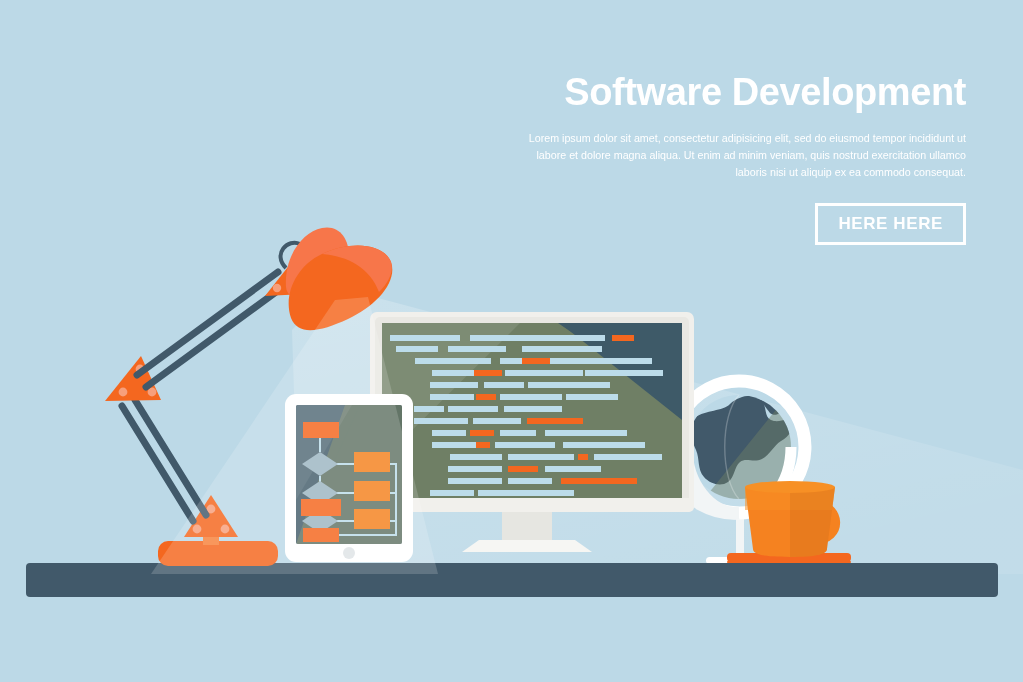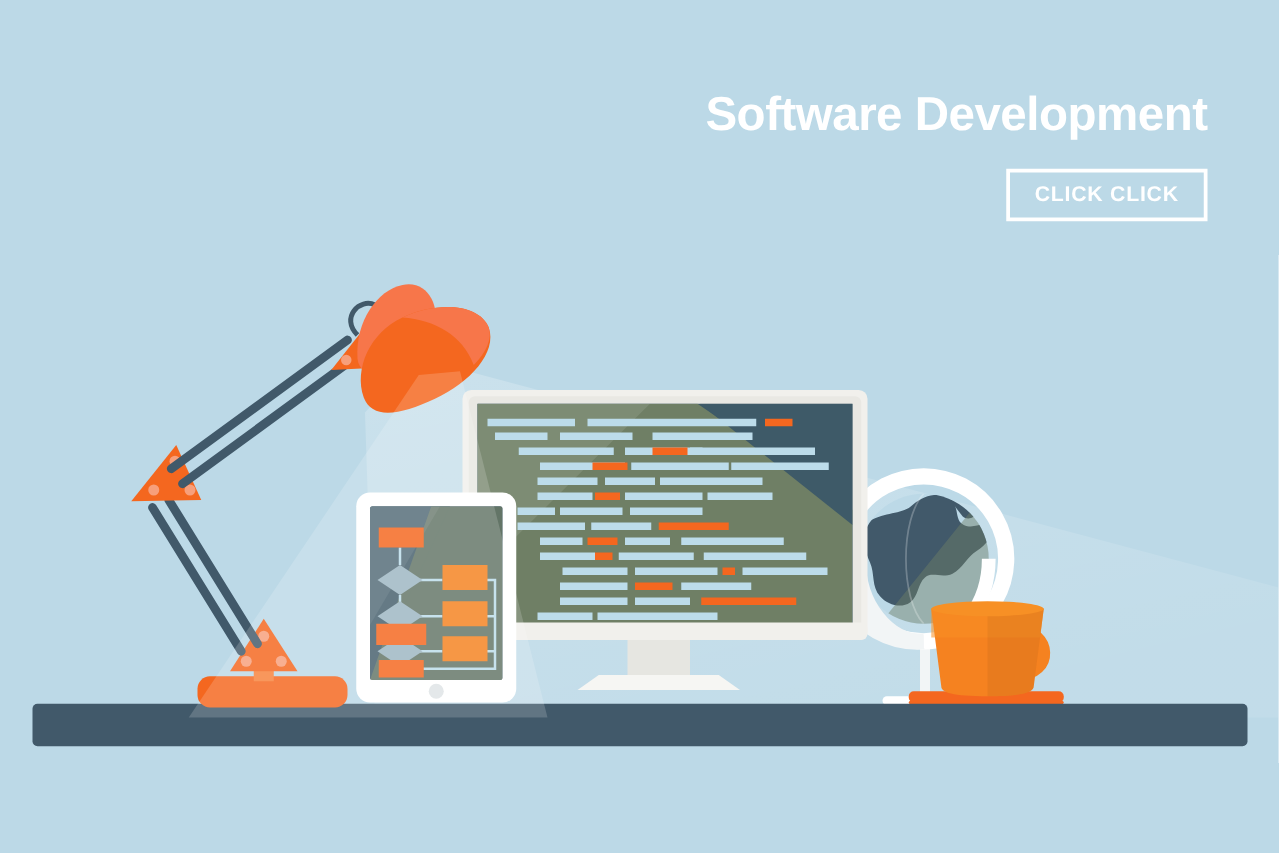--- a/index.html
+++ b/index.html
@@ -294,16 +294,17 @@
         <path d="M322 254 C352 240 384 244 391 262 C394 271 389 282 379 292
                  C370 268 348 256 322 254 Z" fill="#f7764a"></path>
       </g>
 
       <polygon points="335,300 368,297 438,574 151,574" fill="#ffffff" opacity="0.17"></polygon>
     </g>
   </svg>
 
   <div id="text-block">
     <h1 id="headline">Software Development</h1>
-    <button id="cta-button">CLICK CLICK</button>
+    <p class="body-para" id="para-1">Lorem ipsum dolor sit amet, consectetur adipisicing elit, sed do eiusmod tempor incididunt ut labore et dolore magna aliqua. Ut enim ad minim veniam, quis nostrud exercitation ullamco laboris nisi ut aliquip ex ea commodo consequat.</p>
+    <button id="cta-button">HERE HERE</button>
   </div>
 
 </div>
 
 </body></html>

